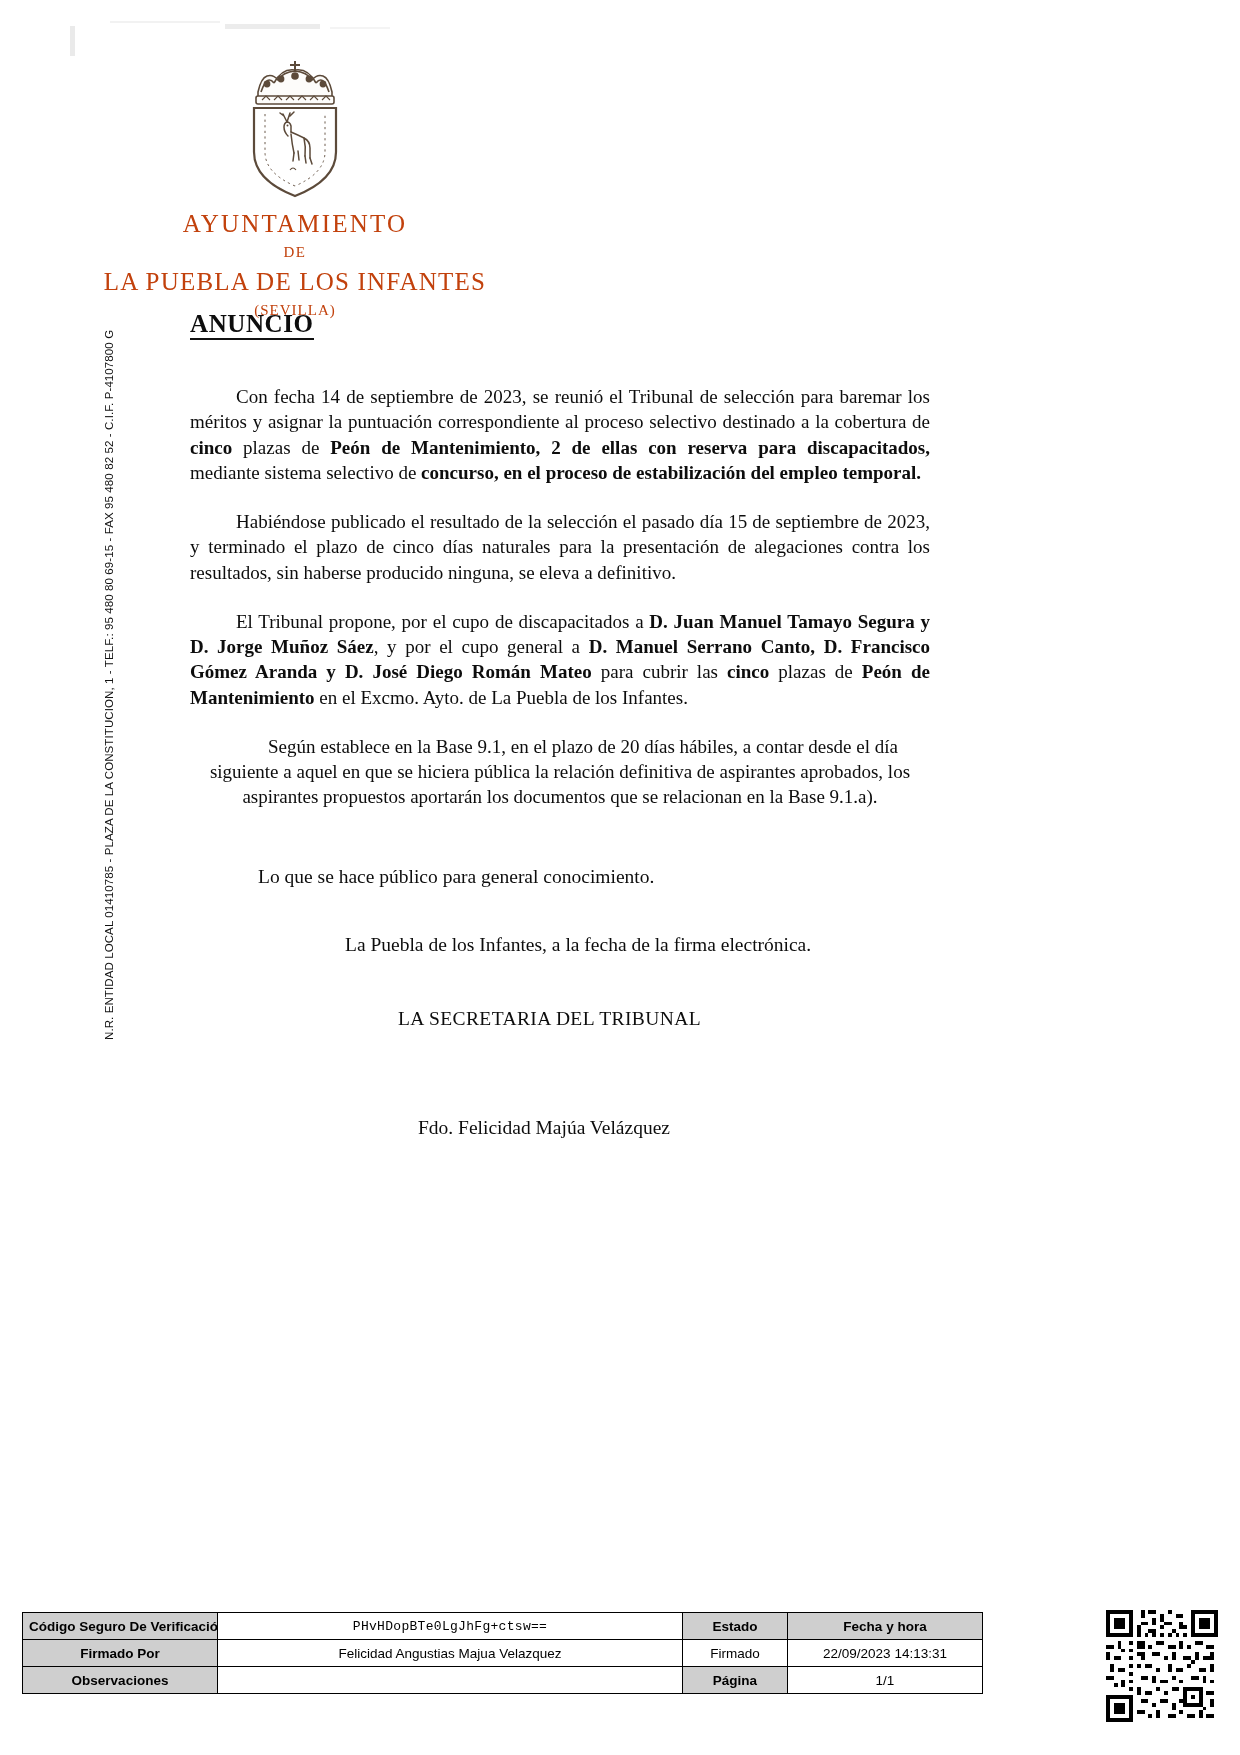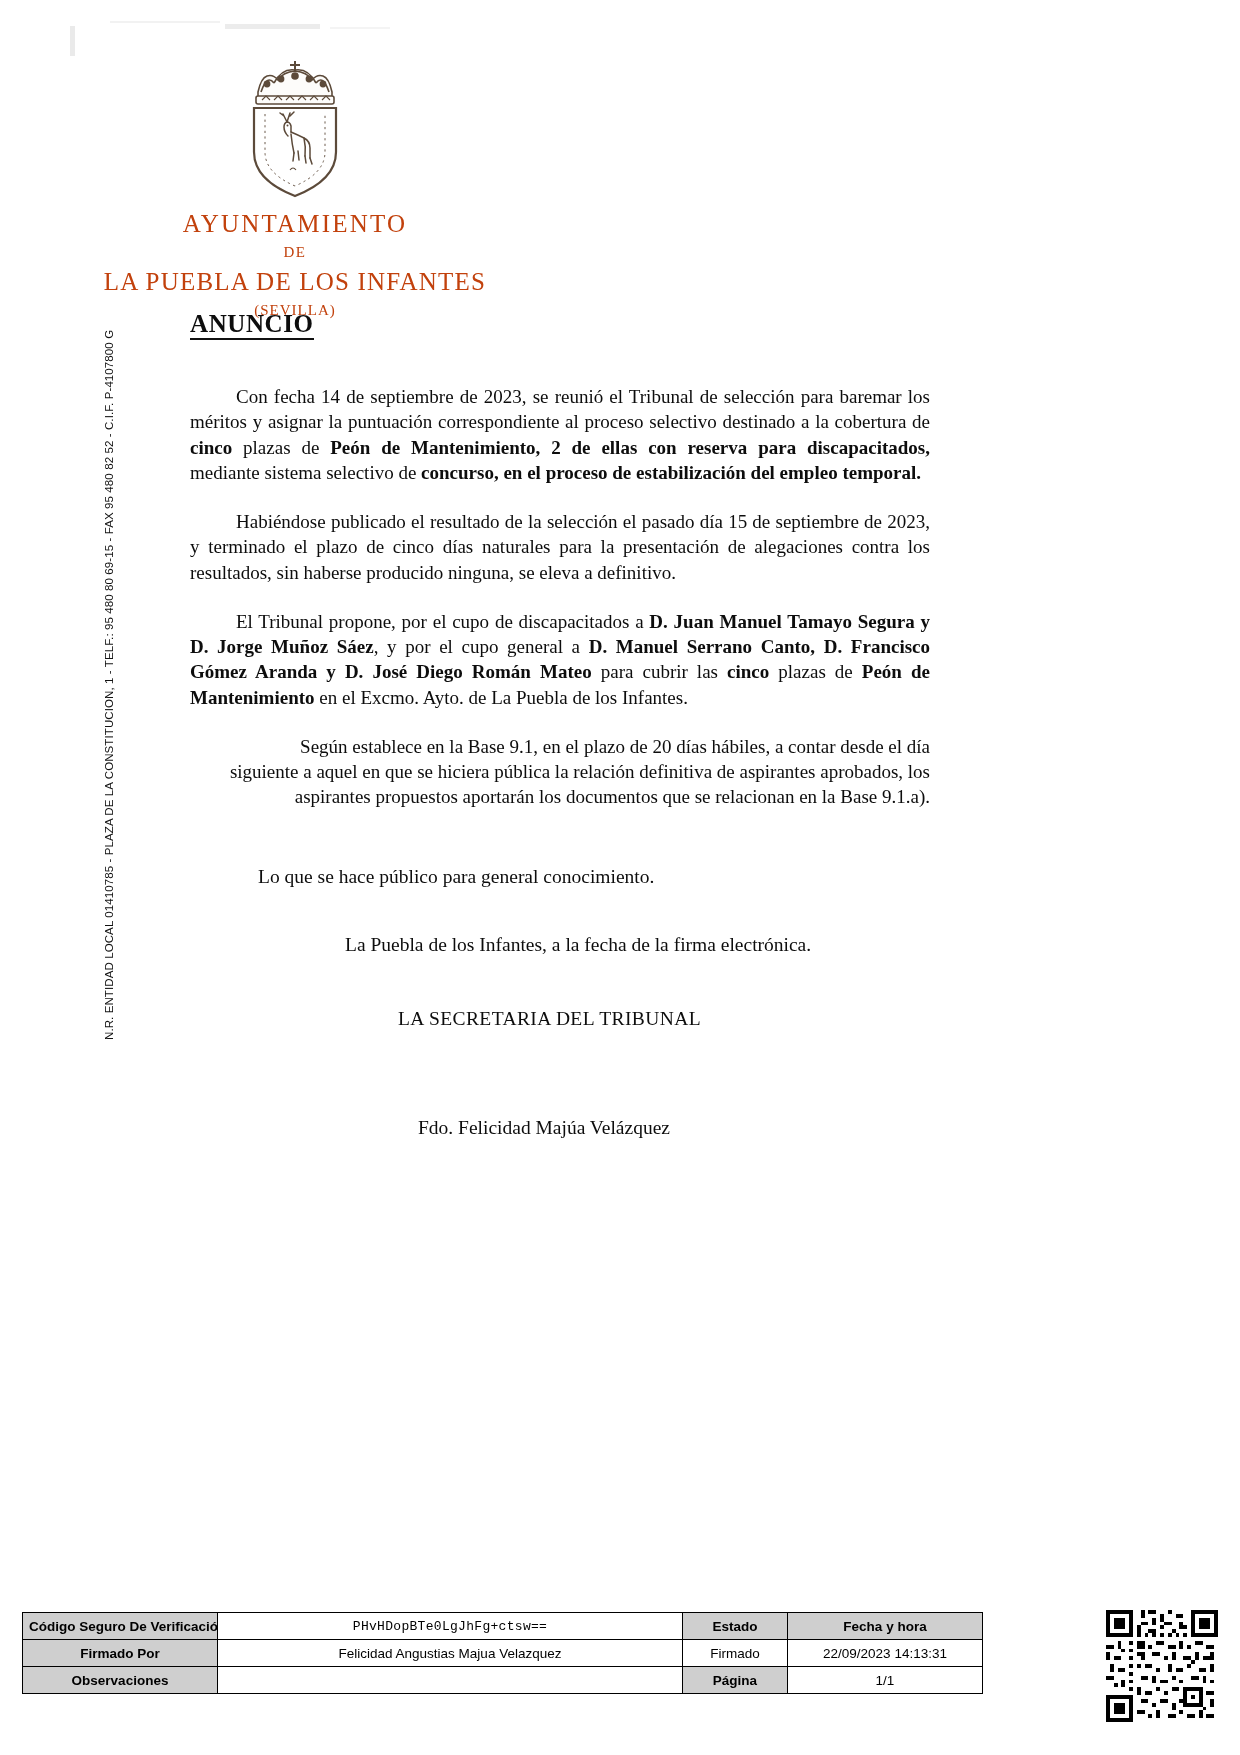--- a/index.html
+++ b/index.html
@@ -88,21 +88,21 @@
 
   p.para {
     margin: 0 0 24px 0;
     font-size: 19px;
     line-height: 1.33;
     text-align: justify;
     text-indent: 46px;
     hyphens: none;
   }
   p.para.narrow { font-stretch: semi-condensed; }
-  p.para.left   { text-align: right; margin-top: 20px; }
+  p.para.left   { text-align: center; margin-top: 20px; }
   p.para b      { font-weight: bold; }
 
   .closing {
     margin: 0;
     font-size: 19.5px;
     line-height: 1.33;
   }
   #closing-public   { margin-top: 54px; padding-left: 68px; }
   #closing-place    { margin-top: 42px; padding-left: 155px; }
   #closing-role     { margin-top: 48px; padding-left: 208px; letter-spacing: .4px; }

